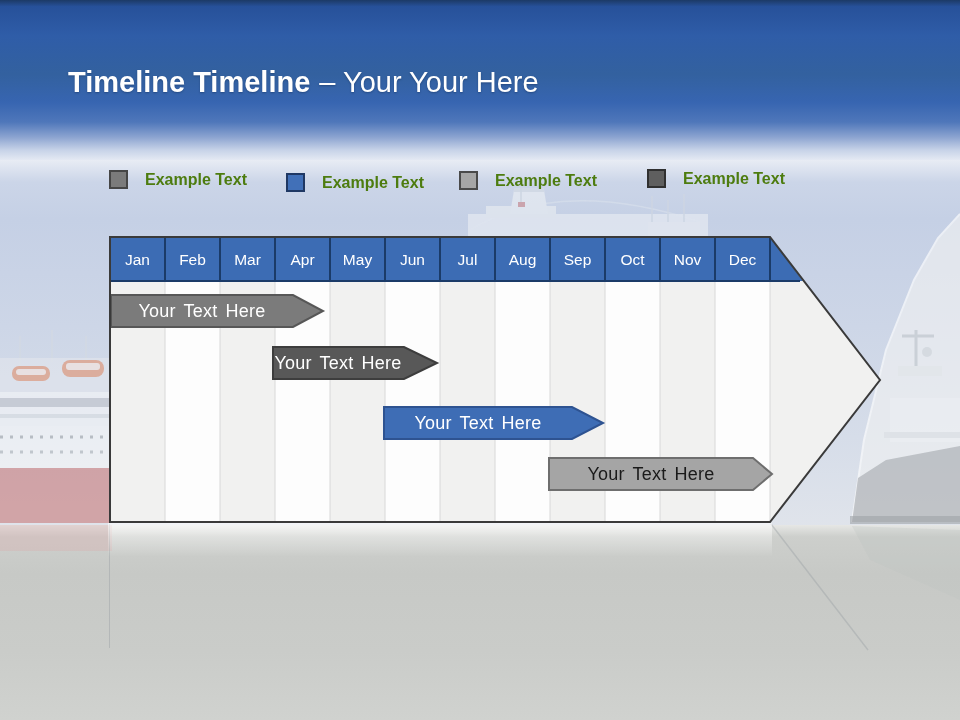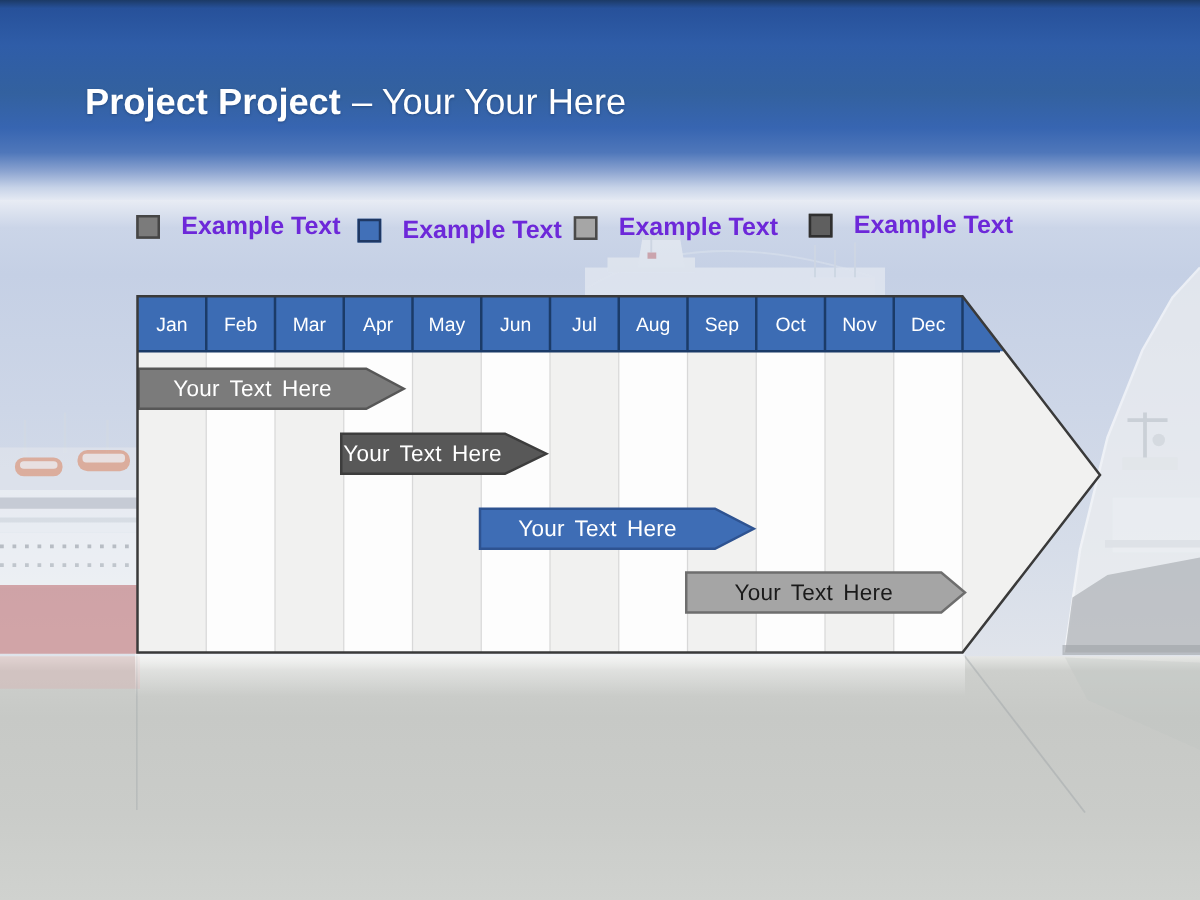--- a/index.html
+++ b/index.html
@@ -23,21 +23,21 @@
   
   .title{position:absolute;left:68px;top:62px;white-space:nowrap;color:#fff;
     font-size:29px;line-height:40px;text-shadow:0 1px 2px rgba(10,30,60,.35);}
   .title .bold{font-weight:700;}
   .title .regular{font-weight:400;margin-left:9px;}
 
   
   .legend-item{position:absolute;display:flex;align-items:center;}
   .legend-swatch{width:19px;height:19px;border:2px solid #4a4a4a;box-sizing:border-box;
     flex:0 0 auto;}
-  .legend-label{margin-left:17px;font-size:20px;font-weight:700;color:#6d28d9;
+  .legend-label{margin-left:17px;font-size:16px;font-weight:700;color:#4d7c0f;
     white-space:nowrap;}
   #leg0{left:109px;top:170px;} #leg1{left:286px;top:173px;}
   #leg2{left:459px;top:171px;} #leg3{left:647px;top:169px;}
 
   
   .timeline-svg{position:absolute;left:100px;top:230px;width:790px;height:300px;}
   .month-label{font-size:15.5px;fill:#ffffff;}
   .bar-label{font-size:18px;font-weight:400;letter-spacing:.2px;word-spacing:3px;}
 </style>
 </head>
@@ -96,21 +96,21 @@
 
     <g>
       <line x1="109.5" y1="524" x2="109.5" y2="648" stroke="#9aa0a4" stroke-width="1" opacity=".5"></line>
       <line x1="771" y1="524" x2="868" y2="650" stroke="#9aa0a4" stroke-width="1.5" opacity=".45"></line>
     </g>
   </svg>
 
   <div class="reflection-band"></div>
 
   <div class="title">
-    <span class="bold">Project Project</span><span class="regular">– Your Your Here</span>
+    <span class="bold">Timeline Timeline</span><span class="regular">– Your Your Here</span>
   </div>
 
   <div class="legend-item" id="leg0">
     <span class="legend-swatch" style="background-color: rgb(123, 123, 123); border-color: rgb(70, 70, 70);"></span>
     <span class="legend-label">Example Text</span>
   </div>
   <div class="legend-item" id="leg1">
     <span class="legend-swatch" style="background-color: rgb(65, 112, 184); border-color: rgb(31, 56, 100);"></span>
     <span class="legend-label">Example Text</span>
   </div>

